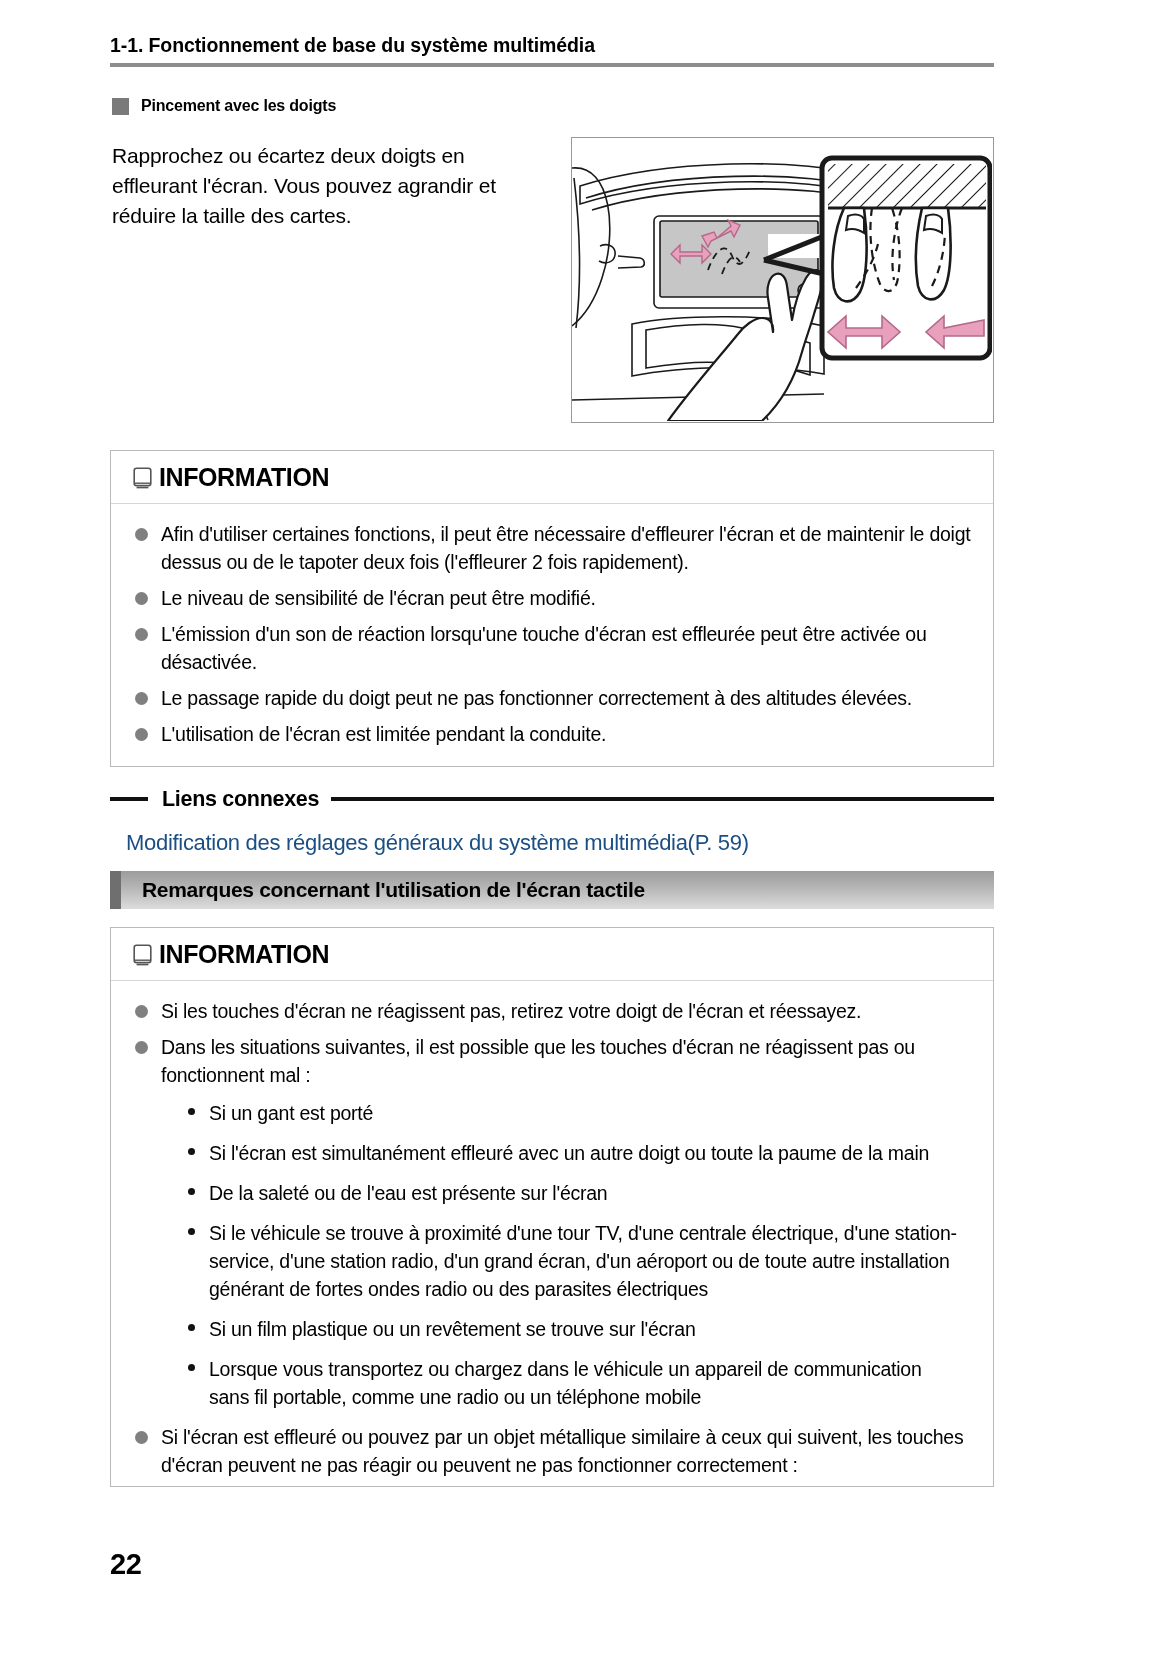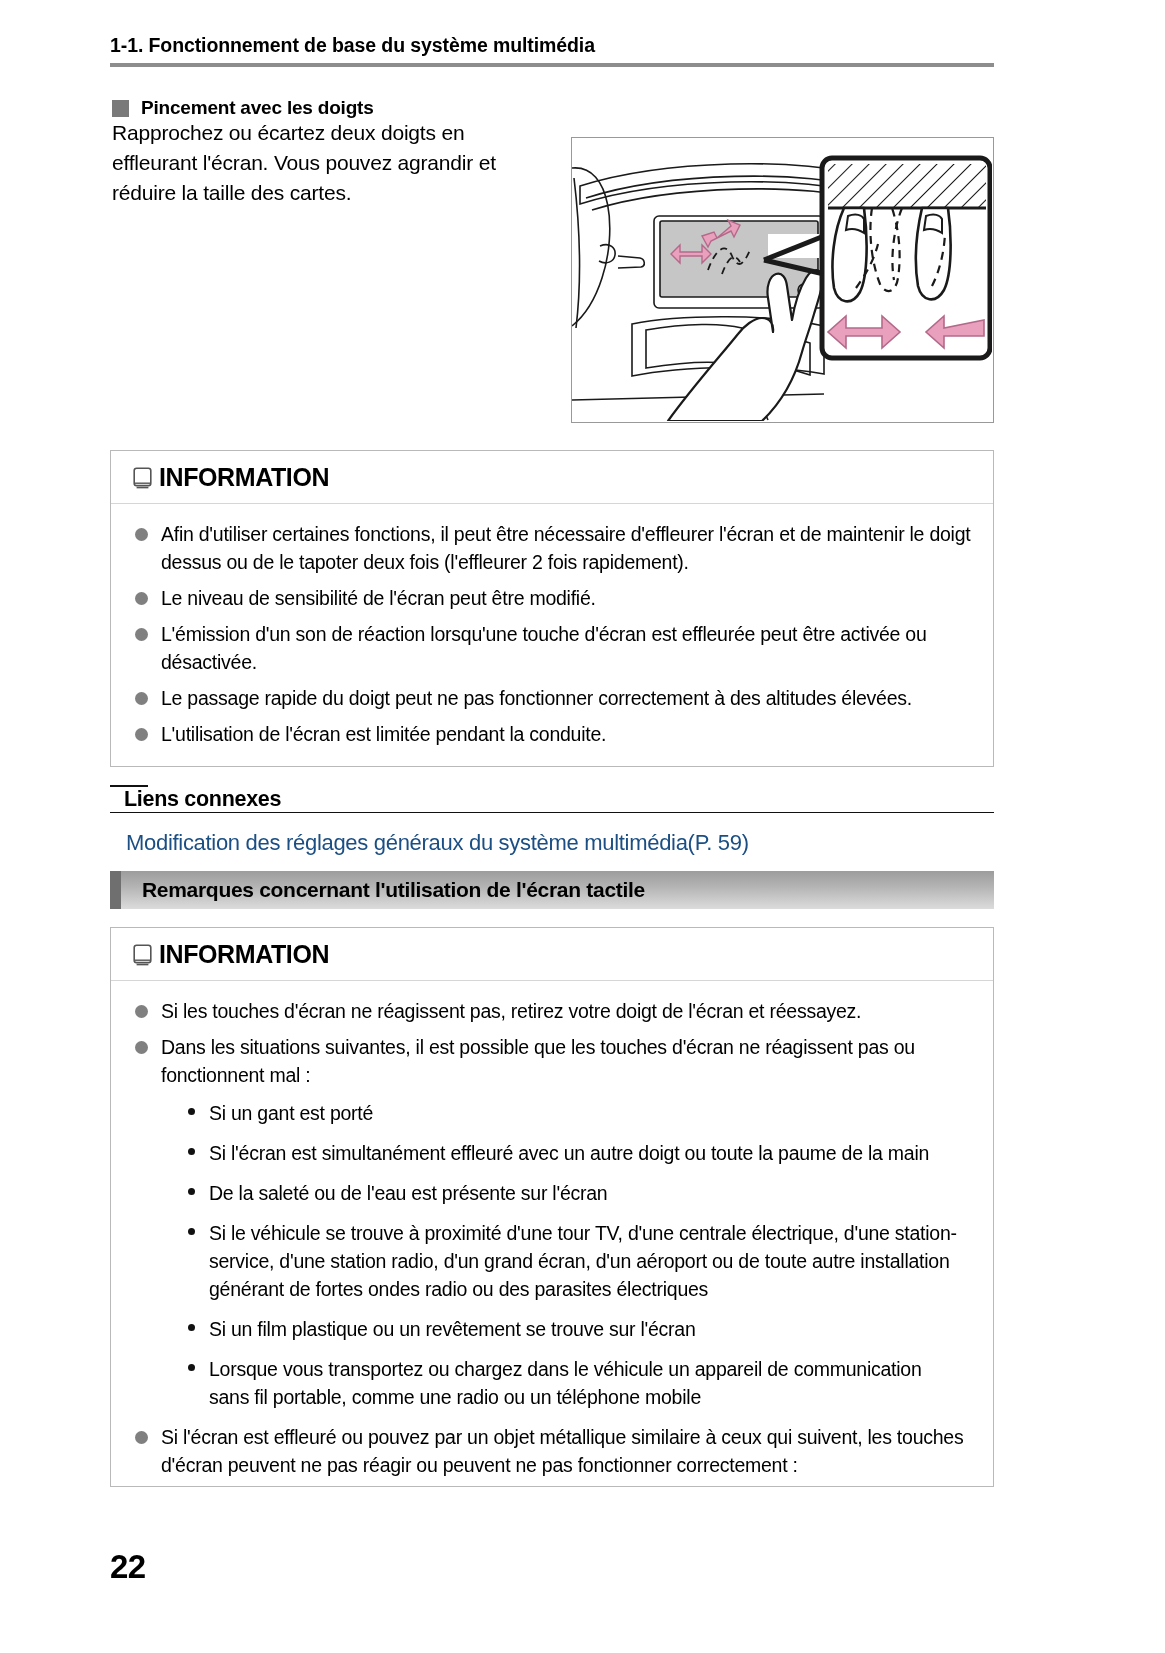--- a/index.html
+++ b/index.html
@@ -51,30 +51,30 @@
     align-items: center;
     gap: 12px;
   }
   .sq-marker {
     width: 17px;
     height: 17px;
     background: #7a7a7a;
     display: inline-block;
   }
   .subsection-title {
-    font-size: 19px;
+    font-size: 16px;
     font-weight: bold;
     letter-spacing: -0.2px;
   }
 
   
   .intro-text {
     position: absolute;
     left: 112px;
-    top: 118px;
+    top: 141px;
     width: 438px;
     font-size: 21px;
     line-height: 30px;
     letter-spacing: -0.2px;
   }
 
   
   .figure {
     position: absolute;
     left: 571px;
@@ -169,23 +169,23 @@
   }
 
   
   .related {
     position: absolute;
     left: 110px;
     width: 884px;
   }
   .related-head {
     display: flex;
+    align-items: center;
     gap: 0;
     height: 28px;
-    flex-direction: column;
   }
   .rl-dash-left {
     width: 38px;
     height: 4px;
     background: #111;
   }
   .rl-label {
     font-size: 21.5px;
     font-weight: bold;
     letter-spacing: -0.3px;
@@ -231,21 +231,21 @@
     font-weight: bold;
     letter-spacing: -0.3px;
     color: #000;
   }
 
   
   .page-number {
     position: absolute;
     left: 110px;
     top: 1548px;
-    font-size: 33px;
+    font-size: 29px;
     font-weight: bold;
     letter-spacing: -0.5px;
   }
 </style>
 </head>
 <body>
 
 <div class="page">
 
   <div class="running-header">

